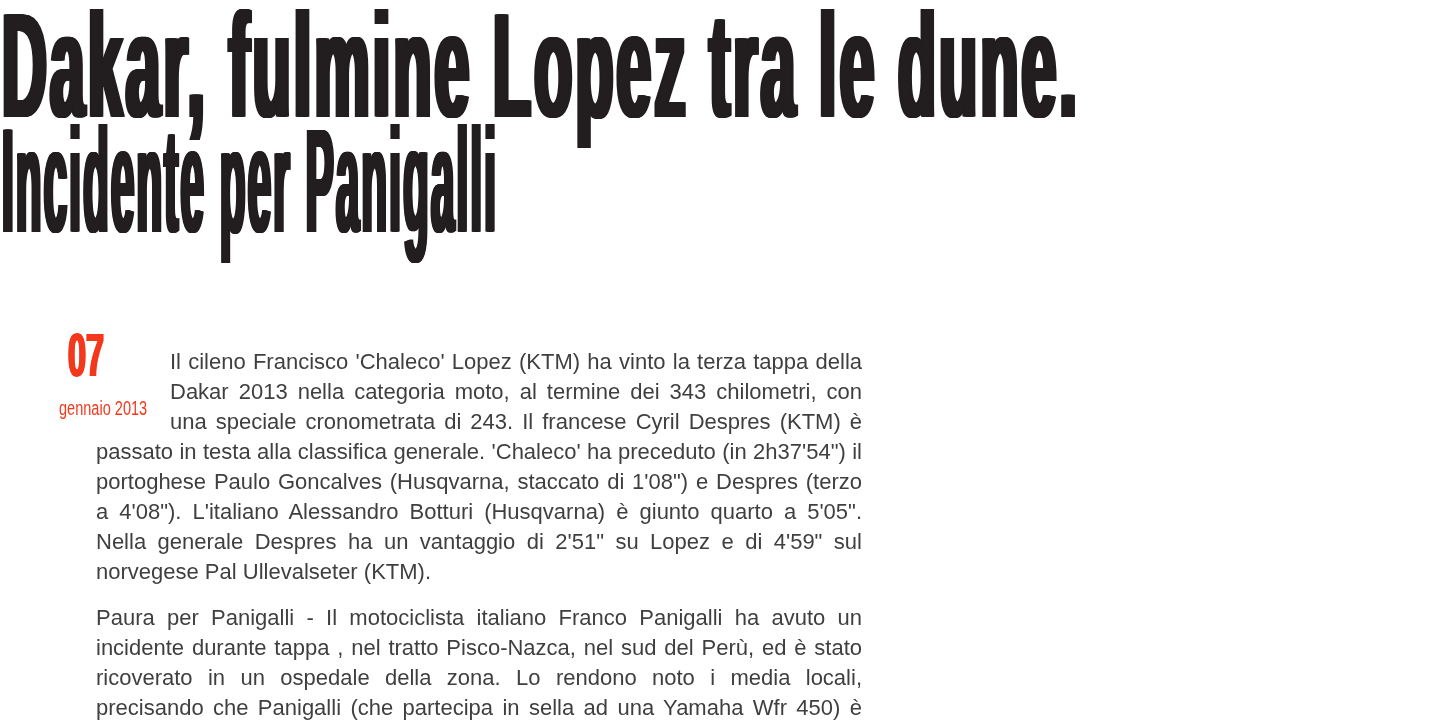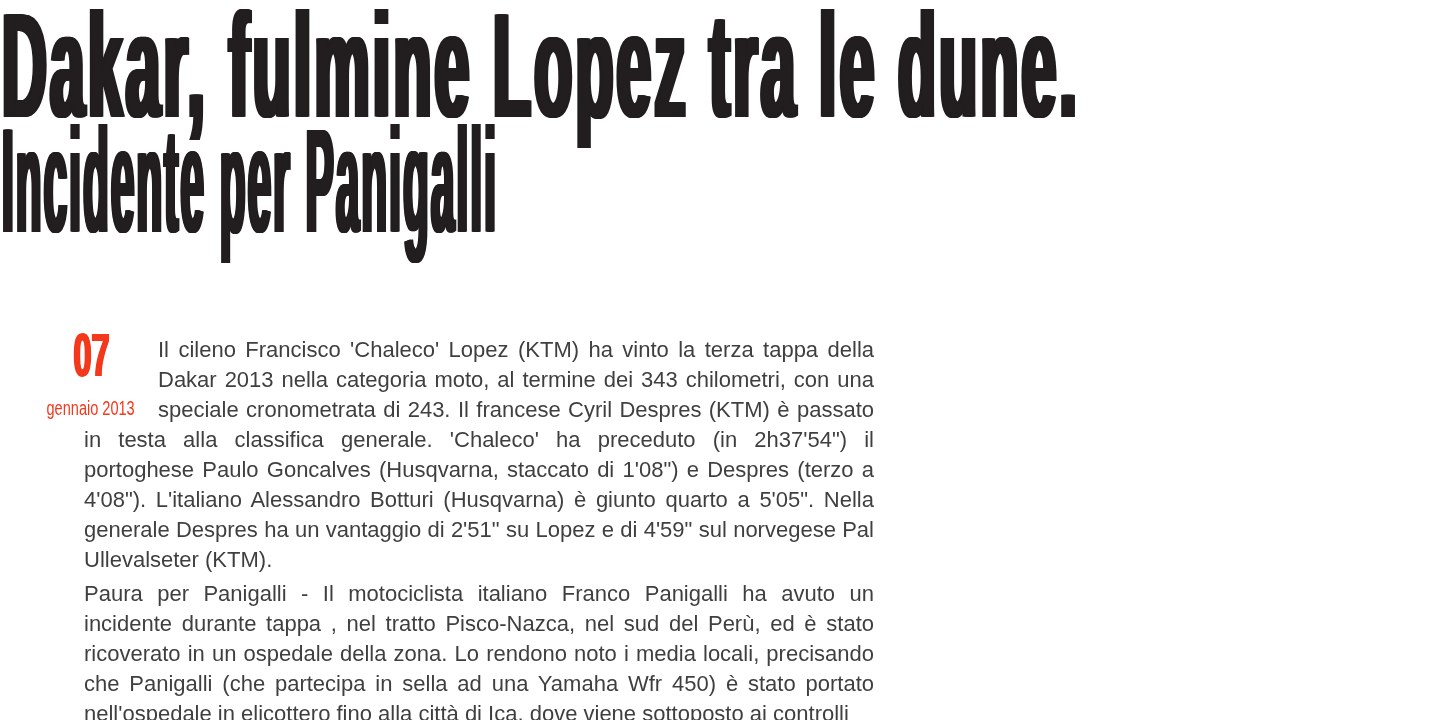--- a/index.html
+++ b/index.html
@@ -35,21 +35,20 @@
   }
 
   
   .date-block {
     position: absolute;
     left: 47px;
     top: 330px;
     width: 88px;
     display: flex;
     flex-direction: column;
-    align-items: center;
     color: #f4381c;
     gap: 12px;
   }
   .date-day {
     font-weight: bold;
     font-size: 62px;
     line-height: 50px;
     white-space: nowrap;
     transform-origin: center top;
     text-shadow: 1px 0 currentColor, -1px 0 currentColor, 2px 0 currentColor, -2px 0 currentColor;
@@ -66,21 +65,21 @@
   .article {
     position: absolute;
     left: 80px;
     top: 331px;
     width: 798px;
     font-size: 22px;
     line-height: 30px;
     text-align: justify;
     color: #3f3f3f;
   }
-  .article p { margin: 4px; }
+  .article p { margin: 16px; }
   .date-spacer {
     float: left;
     width: 74px;
     height: 85px;
   }
 
   
   .summary {
     position: absolute;
     left: 969px;

